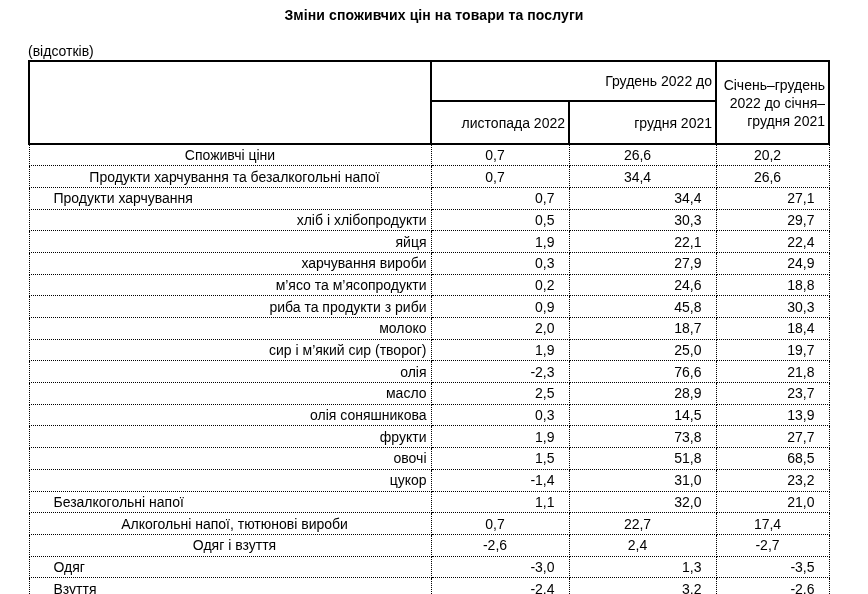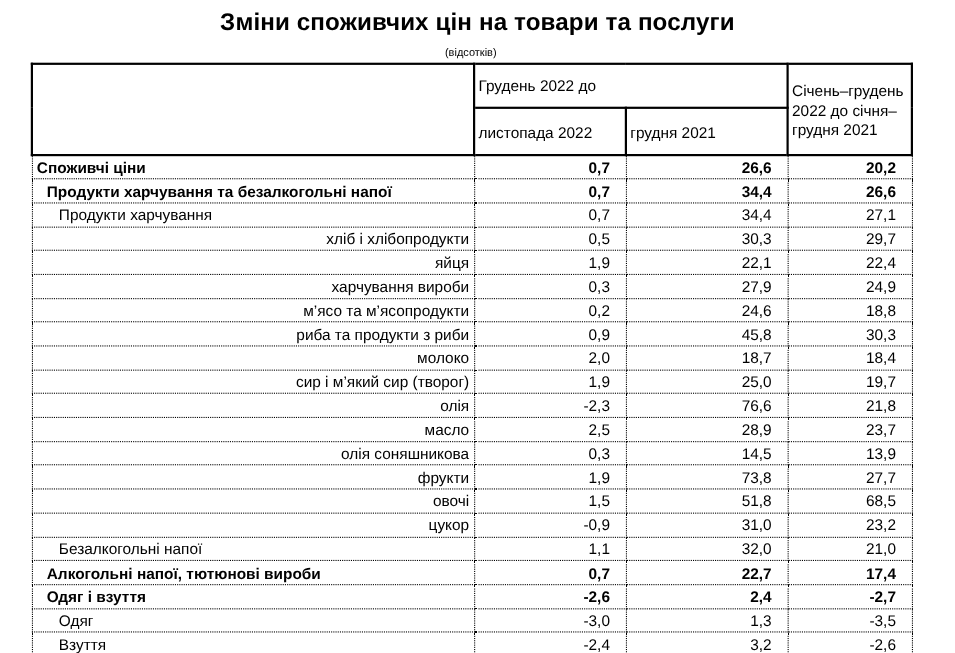--- a/index.html
+++ b/index.html
@@ -7,45 +7,45 @@
     margin: 0;
     padding: 0;
     background: #ffffff;
     width: 868px;
     height: 594px;
     overflow: hidden;
     font-family: "Liberation Sans", sans-serif;
     color: #000000;
   }
   .page-title {
-    margin: 7px 0 8px 0;
+    margin: 7px 0 21px 0;
     text-align: center;
-    font-size: 22px;
+    font-size: 14px;
     font-weight: bold;
     letter-spacing: 0.1px;
   }
   .unit-note {
     width: 800px;
     margin: 0 0 1px 28px;
-    text-align: center;
-    font-size: 10px;
+    text-align: left;
+    font-size: 14px;
     line-height: 15px;
   }
   table.price-table {
     border-collapse: collapse;
     table-layout: fixed;
     margin-left: 28px;
     width: 800px;
   }
   
   thead th {
     border: 2px solid #000000;
     font-weight: normal;
     font-size: 14px;
-    text-align: left;
+    text-align: right;
     vertical-align: middle;
     padding: 1px 3px;
     line-height: 18px;
   }
   thead tr.h-row-1 th { height: 40px; }
   thead tr.h-row-2 th { height: 43px; }
   
   tbody td {
     border: 1px dotted #000000;
     font-size: 14px;
@@ -53,21 +53,21 @@
     line-height: 20px;
     padding: 0 4px;
     vertical-align: middle;
     white-space: nowrap;
     overflow: hidden;
   }
   tbody td.num {
     text-align: right;
     padding-right: 14px;
   }
-  tbody tr.bold td { font-weight: bold; }
+  tbody tr.bold td { font-weight: normal; text-align: center; }
   td.label.indent-0 { padding-left: 4px; }
   td.label.indent-1 { padding-left: 13px; }
   td.label.indent-2 { padding-left: 24px; }
   td.label.indent-3 { padding-left: 37px; text-align: right; }
 </style>
 </head>
 <body>
 
 <div class="page-title">Зміни споживчих цін на товари та послуги</div>
 <div class="unit-note">(відсотків)</div>
@@ -176,21 +176,21 @@
         <td class="num">27,7</td>
       </tr>
       <tr>
         <td class="label indent-3">овочі</td>
         <td class="num">1,5</td>
         <td class="num">51,8</td>
         <td class="num">68,5</td>
       </tr>
       <tr>
         <td class="label indent-3">цукор</td>
-        <td class="num">-0,9</td>
+        <td class="num">-1,4</td>
         <td class="num">31,0</td>
         <td class="num">23,2</td>
       </tr>
       <tr>
         <td class="label indent-2">Безалкогольні напої</td>
         <td class="num">1,1</td>
         <td class="num">32,0</td>
         <td class="num">21,0</td>
       </tr>
       <tr class="bold">

